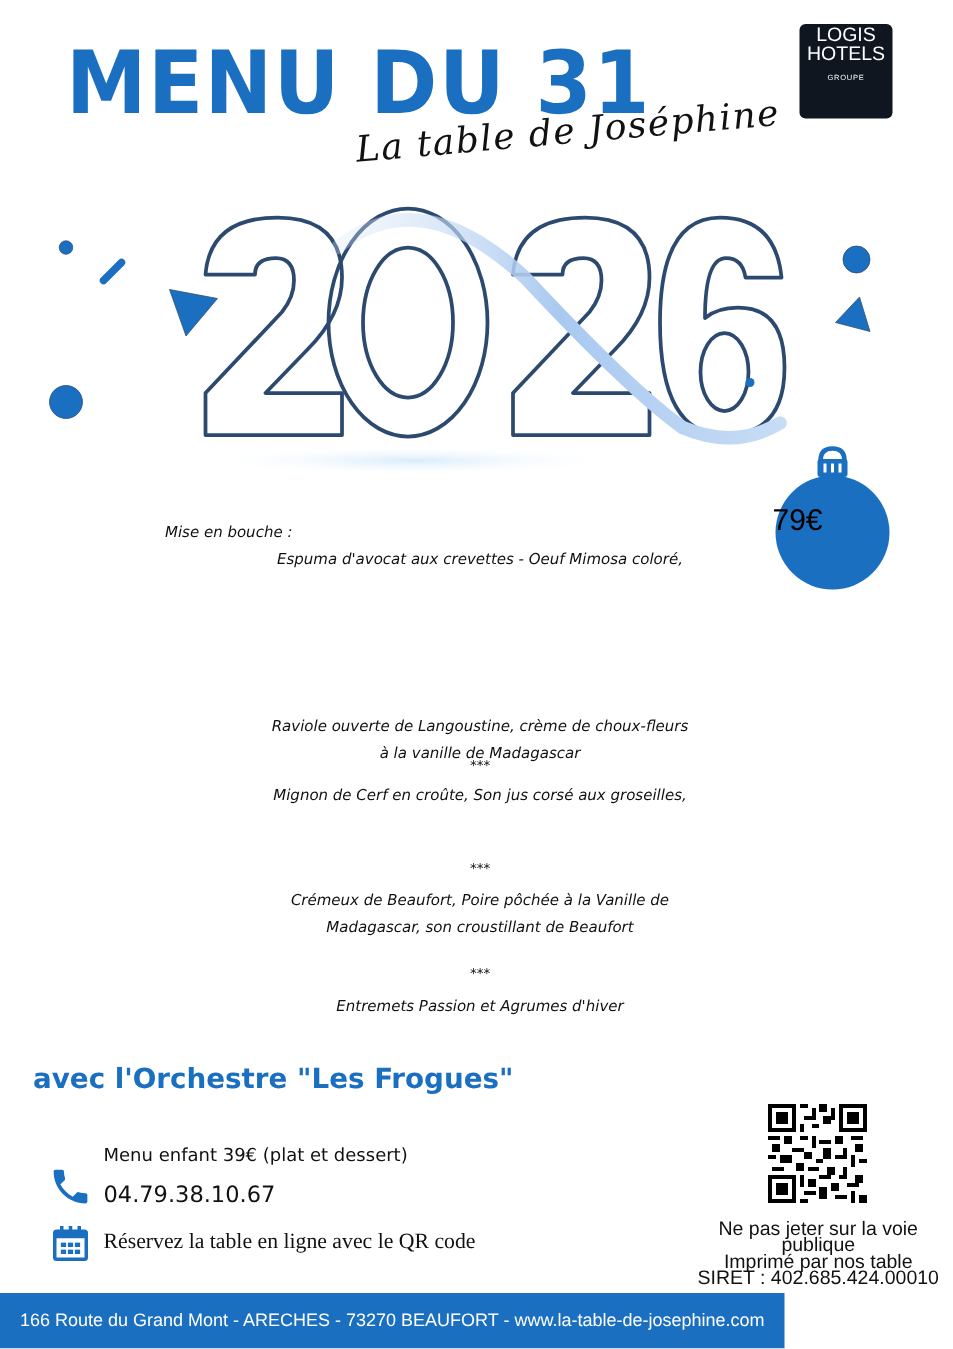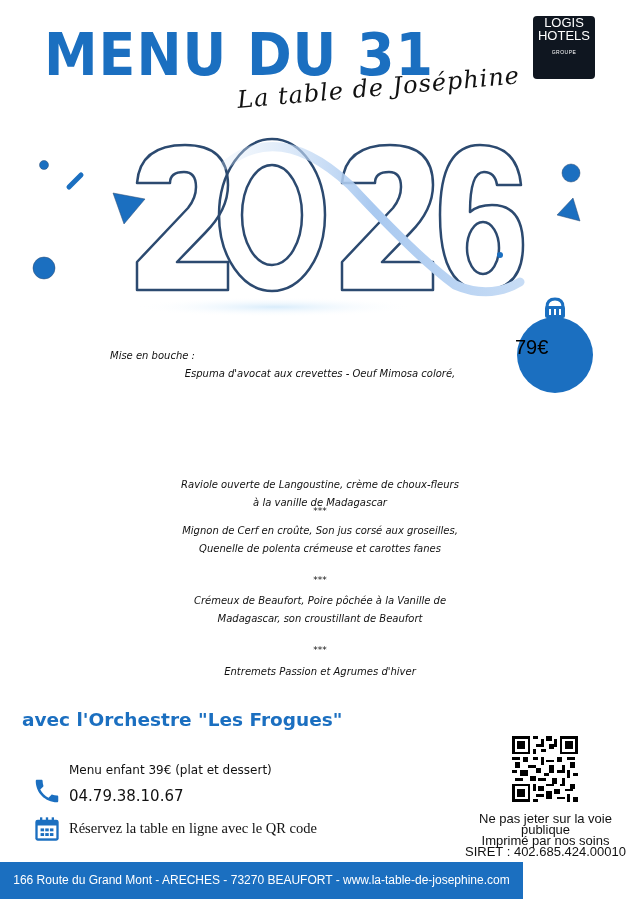--- a/index.html
+++ b/index.html
@@ -96,21 +96,20 @@
   <div>Espuma d'avocat aux crevettes - Oeuf Mimosa coloré,</div>
 </div>
 
 <div class="abs menu-text course" style="top:476px">
   <div>Raviole ouverte de Langoustine, crème de choux-fleurs</div>
   <div>à la vanille de Madagascar</div>
 </div>
 <div class="abs sep" style="top:506px">***</div>
 <div class="abs menu-text course" style="top:522px">
   <div>Mignon de Cerf en croûte, Son jus corsé aux groseilles,</div>
-  <div>Quenelle de polenta crémeuse et carottes fanes</div>
 </div>
 <div class="abs sep" style="top:575px">***</div>
 <div class="abs menu-text course" style="top:592px">
   <div>Crémeux de Beaufort, Poire pôchée à la Vanille de</div>
   <div>Madagascar, son croustillant de Beaufort</div>
 </div>
 <div class="abs sep" style="top:645px">***</div>
 <div class="abs menu-text course" style="top:663px">
   <div>Entremets Passion et Agrumes d'hiver</div>
 </div>
@@ -191,17 +190,17 @@
     <rect x="9" y="22" width="3" height="1"></rect>
       <rect x="13" y="21" width="2" height="3"></rect>
       <rect x="17" y="23" width="3" height="1"></rect>
       <rect x="21" y="22" width="1" height="3"></rect>
       <rect x="23" y="23" width="2" height="2"></rect>
       <rect x="8" y="24" width="2" height="1"></rect>
   </g>
 </svg>
 <div class="abs legal">
   <div>Ne pas jeter sur la voie publique</div>
-  <div>Imprimé par nos soins</div>
+  <div>Imprimé par nos table</div>
   <div>SIRET : 402.685.424.00010</div>
 </div>
 
 <div class="abs footer">166 Route du Grand Mont - ARECHES - 73270 BEAUFORT - www.la-table-de-josephine.com</div>
 
 </body></html>

